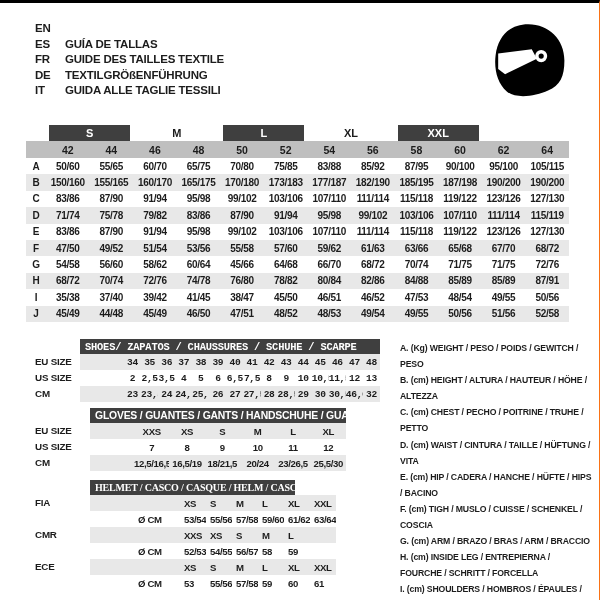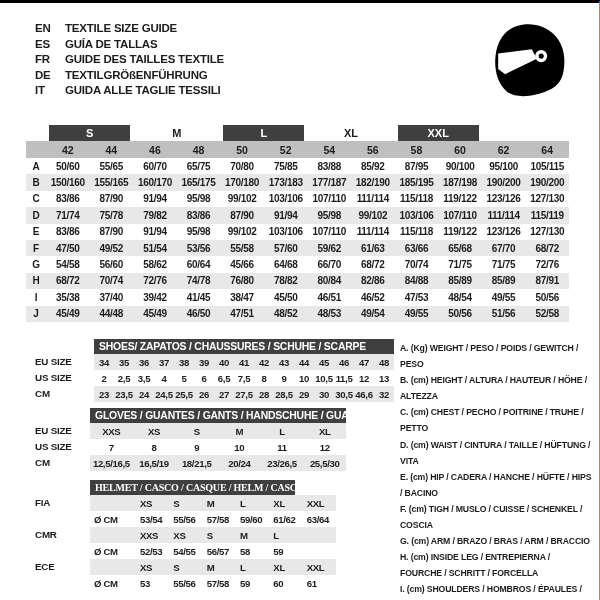--- a/index.html
+++ b/index.html
@@ -22,24 +22,24 @@
   .grp.dark{background:#3f3f3f;color:#fff;}
   .mt-cols{height:17px;background:#bfbfbf;font-size:10.5px;}
   .mt-row{height:16.4px;font-size:10px;letter-spacing:-0.3px;}
   .mt-row.stripe{background:#e8e8e8;}
   .mt-grid > div{text-align:center;}
 
   
   .mini-title{background:#3f3f3f;color:#fff;height:15px;display:flex;align-items:center;
     padding-left:5px;font-size:10.4px;letter-spacing:-0.2px;white-space:nowrap;box-sizing:border-box;}
   .mini-table{position:absolute;}
-  .mini-row{display:grid;height:16px;align-items:center;font-size:9.6px;letter-spacing:-0.35px;}
+  .mini-row{display:grid;height:16px;align-items:center;font-size:9.6px;letter-spacing:-0.35px;padding-left:44px;}
   .mini-row.stripe-band{background:#e8e8e8;}
   .mini-row > div{text-align:center;overflow:hidden;}
-  #shoes{left:94px;top:336px;width:300px;}
+  #shoes{left:80px;top:336px;width:300px;font-family:Liberation Mono, monospace;}
   #shoes .mini-row{grid-template-columns:repeat(15,1fr);}
   #gloves{left:90px;top:405px;width:256px;}
   #gloves .mini-row{grid-template-columns:repeat(6,1fr);}
   #helmet{left:90px;top:477px;width:246px;}
   #helmet .mini-title{width:205px;font-size:10px;font-family:Liberation Serif, serif;}
   #helmet .mini-row{grid-template-columns:46px repeat(6,1fr);}
   #helmet .mini-row > div{text-align:left;padding-left:4px;box-sizing:border-box;}
 
   
   .row-labels{position:absolute;left:35px;font-size:9.8px;letter-spacing:-0.2px;}
@@ -54,21 +54,20 @@
   .legend-item{font-size:8.7px;line-height:16.1px;letter-spacing:-0.15px;}
 </style>
 </head>
 <body>
 
 <div class="page">
 
   <div class="langs">
     <div class="lang-row">
       <span class="lang-code">EN</span>
-      <span class="lang-text">TEXTILE SIZE GUIDE</span>
     </div>
     <div class="lang-row">
       <span class="lang-code">ES</span>
       <span class="lang-text">GUÍA DE TALLAS</span>
     </div>
     <div class="lang-row">
       <span class="lang-code">FR</span>
       <span class="lang-text">GUIDE DES TAILLES TEXTILE</span>
     </div>
     <div class="lang-row">

